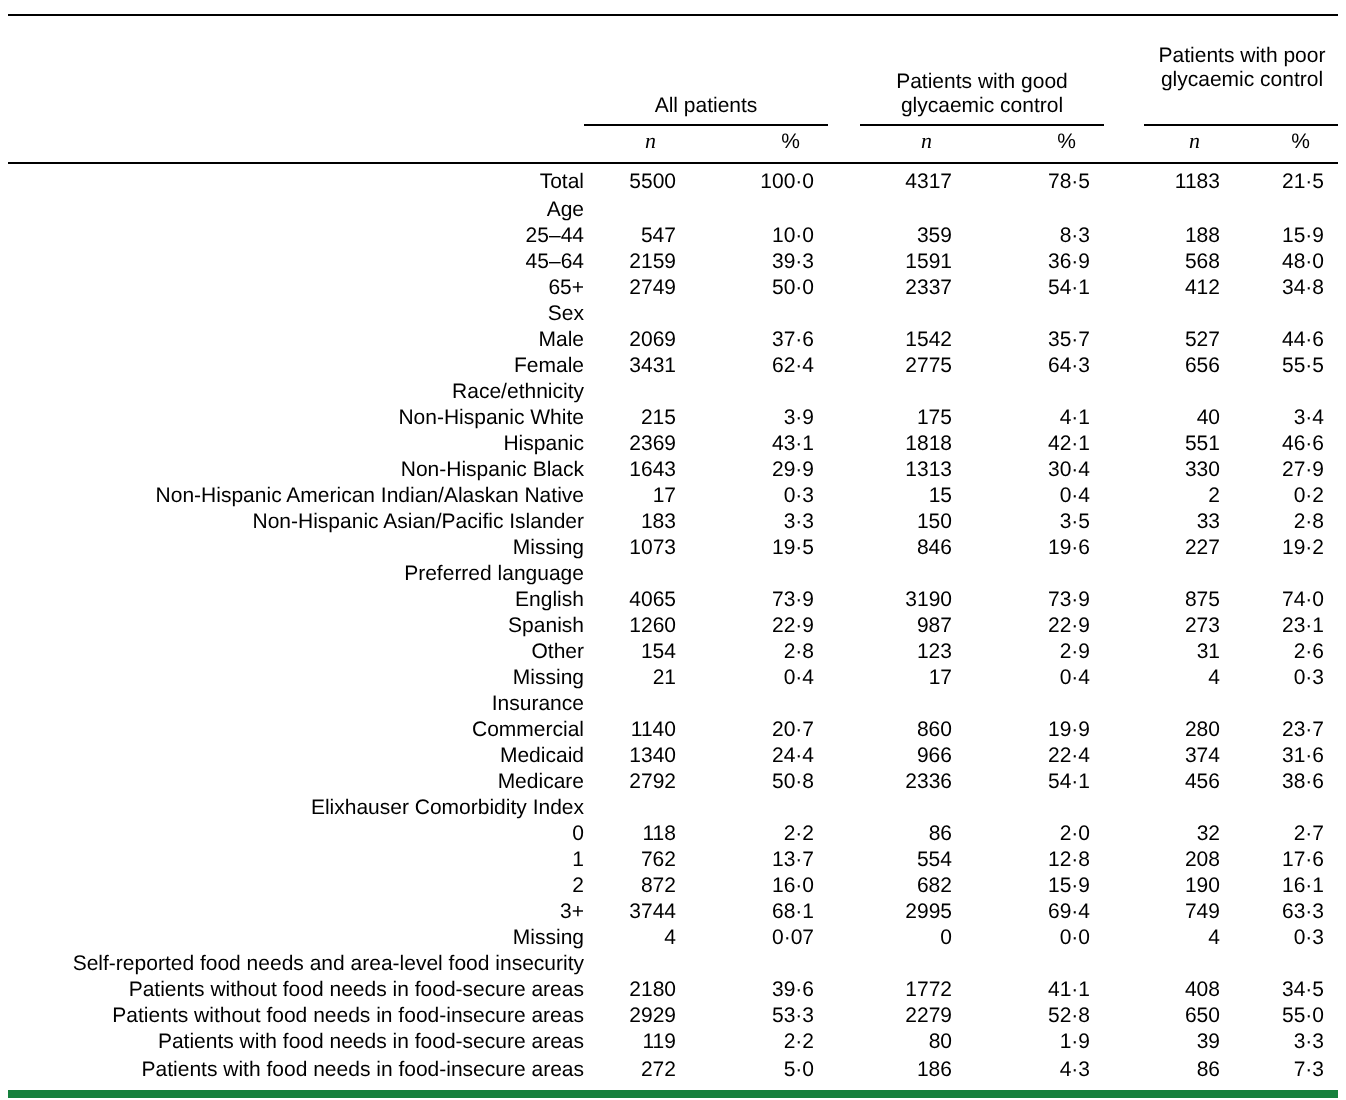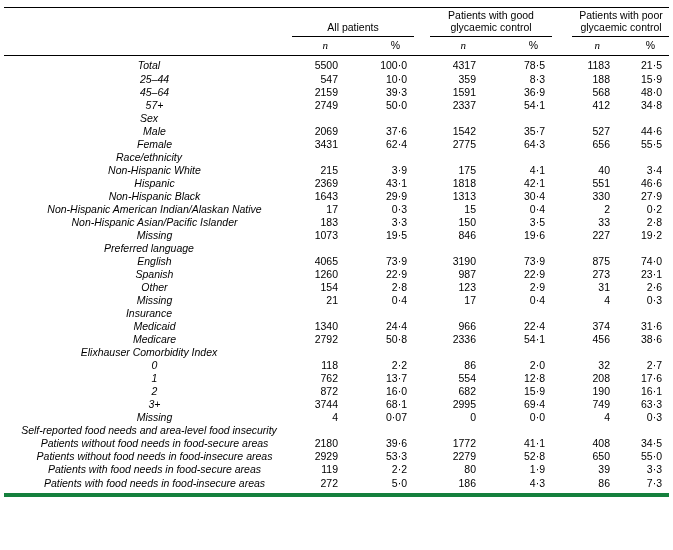--- a/index.html
+++ b/index.html
@@ -41,21 +41,21 @@
     font-size: 10.5px;
     vertical-align: bottom;
     padding: 2px 1px 2px 1px;
     text-align: center;
     line-height: 11.5px;
   }
   thead tr.group-row th.group-head {
     border-bottom: 1px solid #000;
     padding-bottom: 3px;
   }
-  thead tr.group-row th .wrap2 { width: 96px; margin: 0 auto; }
+  thead tr.group-row th .wrap2 { width: 96px; margin: 13px auto; }
   thead tr.group-row th .wrap3 { width: 104px; margin: 0 auto; }
   thead tr.sub-row th {
     border-bottom: 1px solid #000;
     padding: 3px 0 3px 0;
   }
   thead tr.sub-row th.n-head {
     font-style: italic;
     font-family: "Liberation Serif", serif;
     font-size: 11px;
     text-align: right;
@@ -66,21 +66,21 @@
     padding-right: 14px;
   }
 
   tbody td {
     padding: 0 0 0 2px;
     line-height: 13px;
     height: 13px;
     white-space: nowrap;
     overflow: hidden;
   }
-  tbody td.label { text-align: center; font-style: italic; }
+  tbody td.label { text-align: right; }
   tbody td.label.indent { padding-left: 13px; }
   tbody td.num { text-align: right; }
   tbody td.n-col { padding-right: 12px; }
   tbody td.p-col { padding-right: 7px; }
   tbody tr:first-child td { padding-top: 2px; height: 15px; }
   tbody tr:last-child td { border-bottom: 4px solid #15803d; padding-bottom: 2px; height: 15px; }
 </style>
 </head>
 <body>
 
@@ -130,20 +130,31 @@
           <td class="num n-col">5500</td>
           <td class="num p-col">100·0</td>
           <td></td>
           <td class="num n-col">4317</td>
           <td class="num p-col">78·5</td>
           <td></td>
           <td class="num n-col">1183</td>
           <td class="num p-col">21·5</td>
         </tr>
         <tr>
+          <td class="label">Age</td>
+          <td class="num n-col"></td>
+          <td class="num p-col"></td>
+          <td></td>
+          <td class="num n-col"></td>
+          <td class="num p-col"></td>
+          <td></td>
+          <td class="num n-col"></td>
+          <td class="num p-col"></td>
+        </tr>
+        <tr>
           <td class="label indent">25–44</td>
           <td class="num n-col">547</td>
           <td class="num p-col">10·0</td>
           <td></td>
           <td class="num n-col">359</td>
           <td class="num p-col">8·3</td>
           <td></td>
           <td class="num n-col">188</td>
           <td class="num p-col">15·9</td>
         </tr>
@@ -152,21 +163,21 @@
           <td class="num n-col">2159</td>
           <td class="num p-col">39·3</td>
           <td></td>
           <td class="num n-col">1591</td>
           <td class="num p-col">36·9</td>
           <td></td>
           <td class="num n-col">568</td>
           <td class="num p-col">48·0</td>
         </tr>
         <tr>
-          <td class="label indent">57+</td>
+          <td class="label indent">65+</td>
           <td class="num n-col">2749</td>
           <td class="num p-col">50·0</td>
           <td></td>
           <td class="num n-col">2337</td>
           <td class="num p-col">54·1</td>
           <td></td>
           <td class="num n-col">412</td>
           <td class="num p-col">34·8</td>
         </tr>
         <tr>
@@ -337,20 +348,31 @@
         <tr>
           <td class="label">Insurance</td>
           <td class="num n-col"></td>
           <td class="num p-col"></td>
           <td></td>
           <td class="num n-col"></td>
           <td class="num p-col"></td>
           <td></td>
           <td class="num n-col"></td>
           <td class="num p-col"></td>
+        </tr>
+        <tr>
+          <td class="label indent">Commercial</td>
+          <td class="num n-col">1140</td>
+          <td class="num p-col">20·7</td>
+          <td></td>
+          <td class="num n-col">860</td>
+          <td class="num p-col">19·9</td>
+          <td></td>
+          <td class="num n-col">280</td>
+          <td class="num p-col">23·7</td>
         </tr>
         <tr>
           <td class="label indent">Medicaid</td>
           <td class="num n-col">1340</td>
           <td class="num p-col">24·4</td>
           <td></td>
           <td class="num n-col">966</td>
           <td class="num p-col">22·4</td>
           <td></td>
           <td class="num n-col">374</td>

